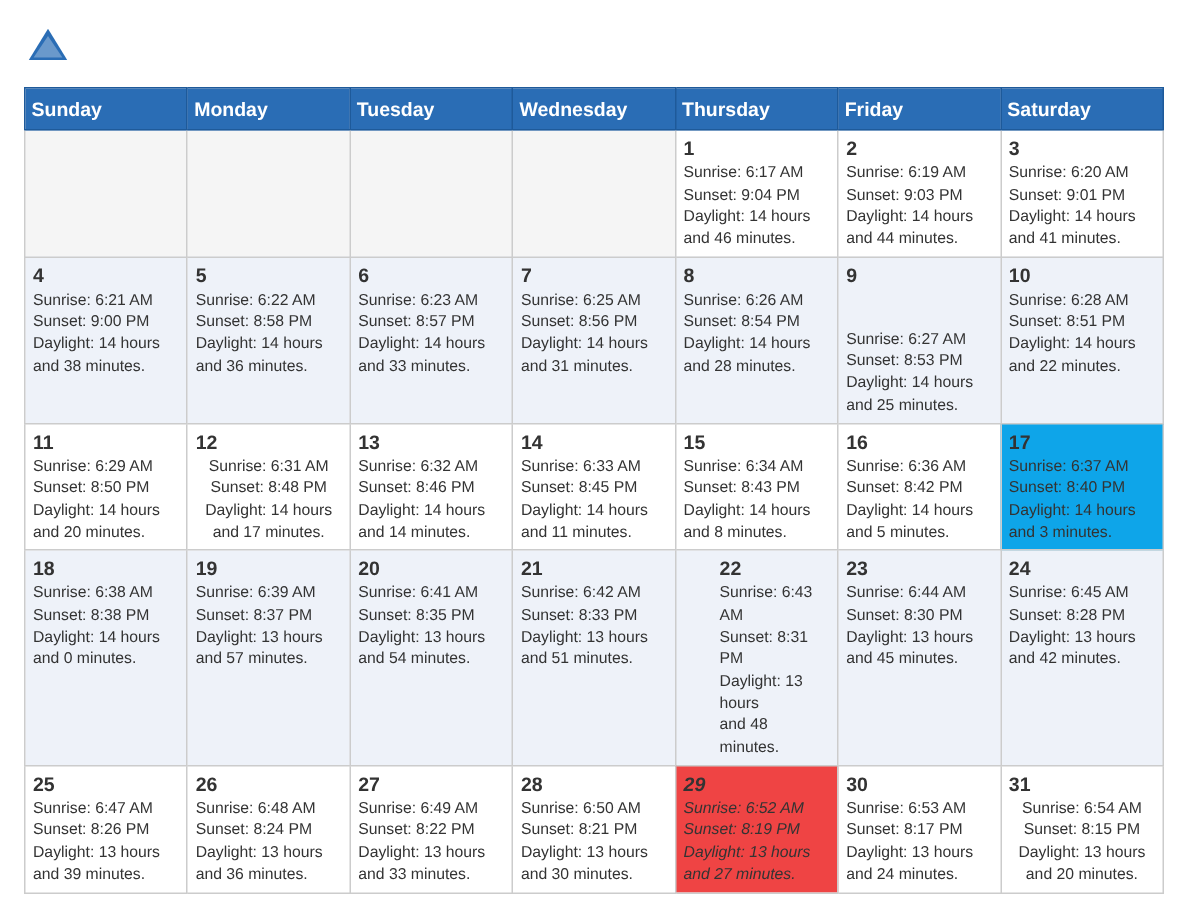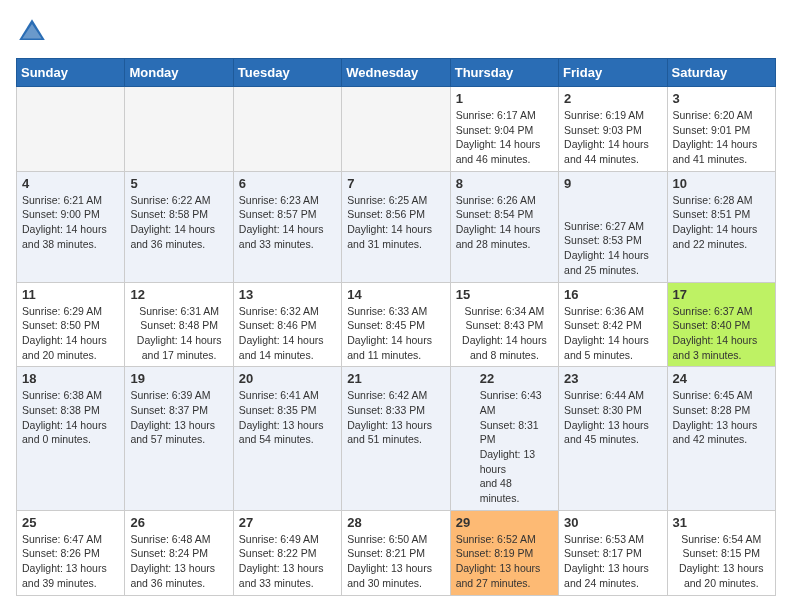--- a/index.html
+++ b/index.html
@@ -230,33 +230,33 @@
         </td>
         <td style="background: rgb(255, 255, 255);">
           <span class="day-num">14</span>
           <div class="day-info" style="white-space: pre-line;">Sunrise: 6:33 AM
 Sunset: 8:45 PM
 Daylight: 14 hours
 and 11 minutes.</div>
         </td>
         <td style="background: rgb(255, 255, 255);">
           <span class="day-num">15</span>
-          <div class="day-info" style="white-space: pre-line; text-align: center;">Sunrise: 6:34 AM
+          <div class="day-info" style="white-space: pre-line;">Sunrise: 6:34 AM
 Sunset: 8:43 PM
 Daylight: 14 hours
 and 8 minutes.</div>
         </td>
         <td style="background: rgb(255, 255, 255);">
           <span class="day-num">16</span>
           <div class="day-info" style="white-space: pre-line;">Sunrise: 6:36 AM
 Sunset: 8:42 PM
 Daylight: 14 hours
 and 5 minutes.</div>
         </td>
-        <td style="background: #bef264;">
+        <td style="background: #0ea5e9;">
           <span class="day-num">17</span>
           <div class="day-info" style="white-space: pre-line;">Sunrise: 6:37 AM
 Sunset: 8:40 PM
 Daylight: 14 hours
 and 3 minutes.</div>
         </td>
       </tr>
       <tr>
         <td style="background: rgb(238, 242, 249);">
           <span class="day-num">18</span>
@@ -330,21 +330,21 @@
 Daylight: 13 hours
 and 33 minutes.</div>
         </td>
         <td style="background: rgb(255, 255, 255);">
           <span class="day-num">28</span>
           <div class="day-info" style="white-space: pre-line;">Sunrise: 6:50 AM
 Sunset: 8:21 PM
 Daylight: 13 hours
 and 30 minutes.</div>
         </td>
-        <td style="background: #fdba74;">
+        <td style="background: #ef4444; font-style: italic;">
           <span class="day-num">29</span>
           <div class="day-info" style="white-space: pre-line;">Sunrise: 6:52 AM
 Sunset: 8:19 PM
 Daylight: 13 hours
 and 27 minutes.</div>
         </td>
         <td style="background: rgb(255, 255, 255);">
           <span class="day-num">30</span>
           <div class="day-info" style="white-space: pre-line;">Sunrise: 6:53 AM
 Sunset: 8:17 PM

